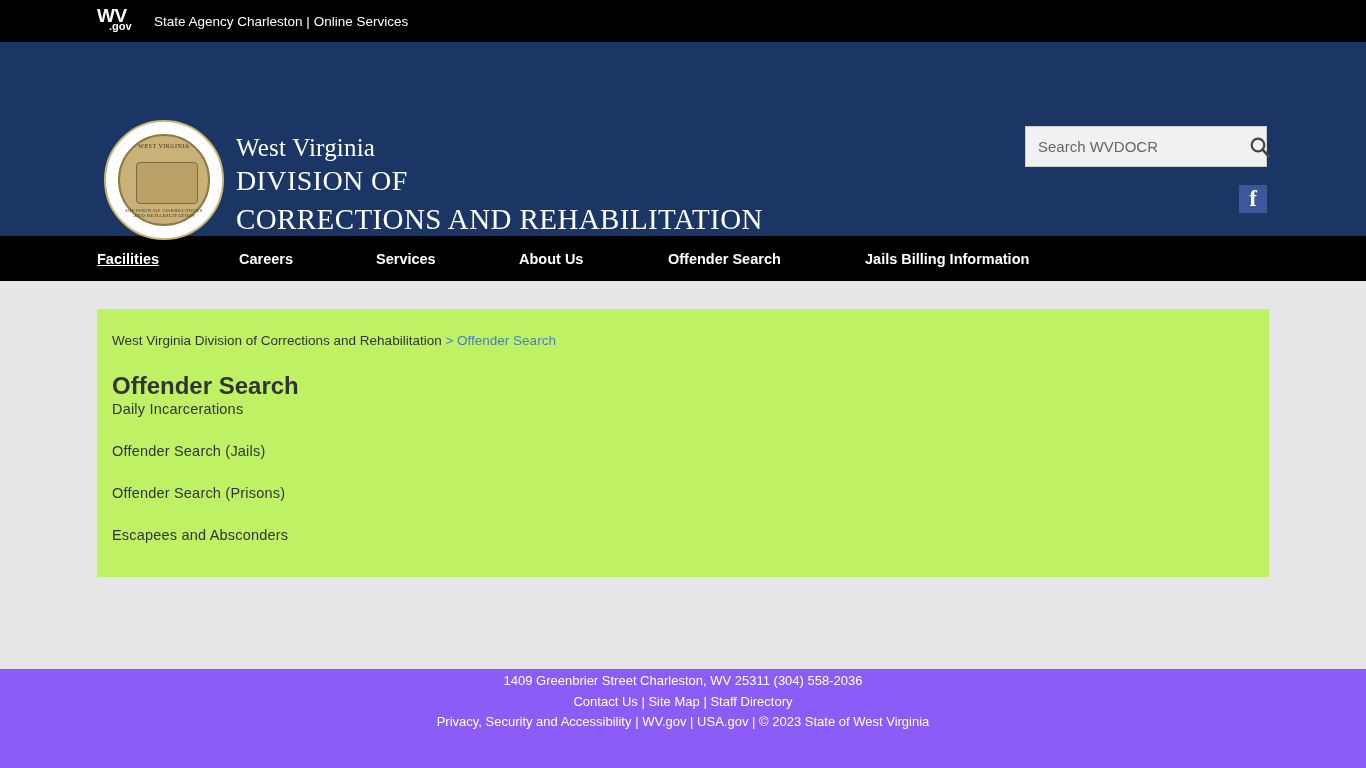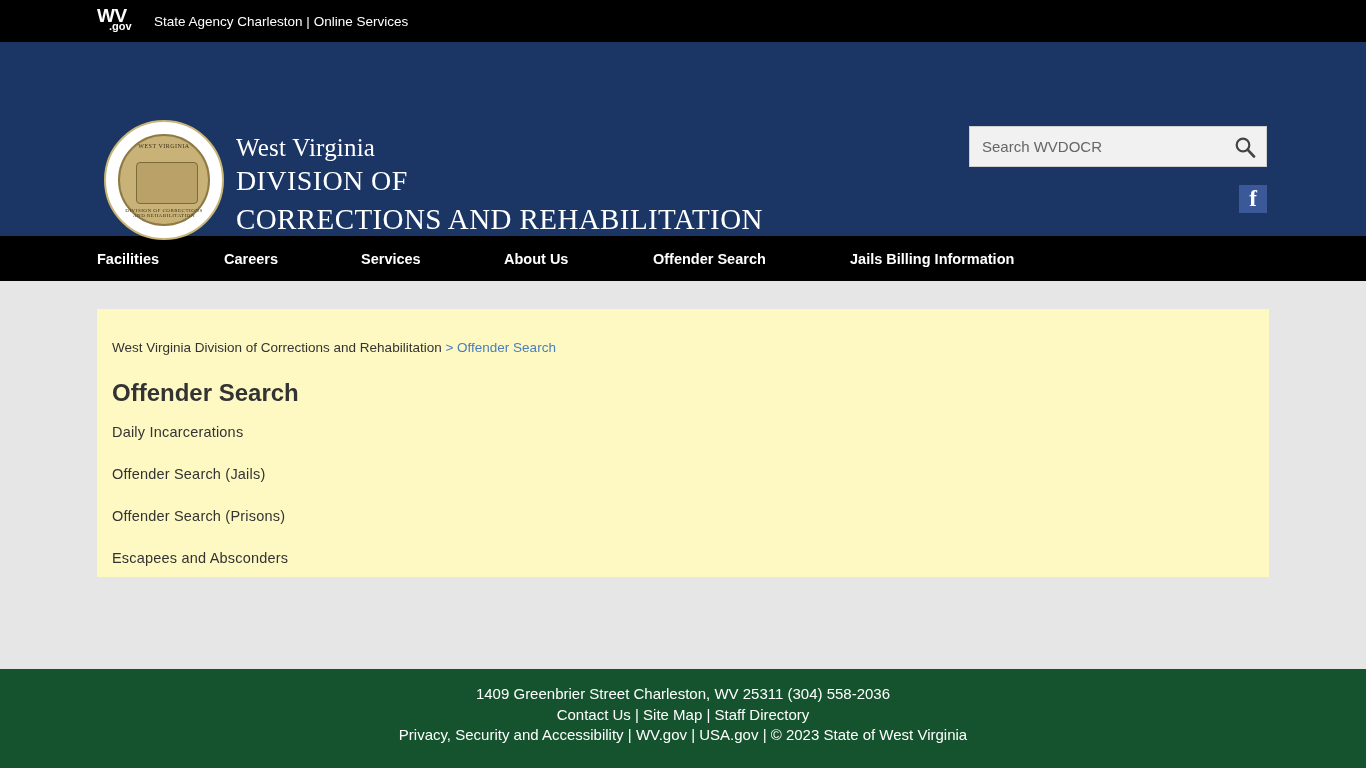--- a/index.html
+++ b/index.html
@@ -121,21 +121,21 @@
     font-size: 29px;
     line-height: 38px;
     letter-spacing: 0.4px;
     text-align: right;
   }
 
   .search-wrap {
     position: absolute;
     right: 99px;
     top: 84px;
-    width: 298px;
+    width: 242px;
     height: 41px;
     background: #f1f1f1;
     border: 1px solid #cfcfcf;
     display: flex;
     align-items: center;
   }
   .search-wrap input {
     flex: 1;
     height: 100%;
     border: none;
@@ -181,68 +181,68 @@
     align-items: center;
     padding-left: 97px;
   }
   .nav a {
     color: #ffffff;
     font-size: 14.5px;
     font-weight: bold;
     text-decoration: none;
     white-space: nowrap;
   }
-  .nav .ni0 { width: 127px; }
+  .nav .ni0 { width: 142px; text-decoration: underline; }
   .nav .ni1 { width: 137px; }
   .nav .ni2 { width: 143px; }
   .nav .ni3 { width: 149px; }
   .nav .ni4 { width: 197px; }
 
   
   .page {
     background: #e6e6e6;
     height: 388px;
     padding-top: 28px;
   }
   .content-card {
     width: 1172px;
     margin: 0 auto;
-    background: #fef9c3;
+    background: #bef264;
     height: 268px;
-    padding: 31px 0 0 15px;
+    padding: 24px 0 0 15px;
   }
   .breadcrumb {
     font-size: 13.5px;
     color: #333333;
   }
   .breadcrumb .crumb-current { color: #4a7ebb; }
   .breadcrumb a { color: #333333; text-decoration: none; }
   h1.page-title {
     font-size: 24px;
     color: #333333;
     margin: 24px 0 0 0;
     font-family: "Liberation Sans", sans-serif;
   }
-  ul.link-list { list-style: none; margin-top: 16px; }
+  ul.link-list { list-style: none; margin-top: 0; }
   ul.link-list li { margin-bottom: 24px; }
   ul.link-list a {
     font-size: 14.5px;
     color: #333333;
     text-decoration: none;
     letter-spacing: 0.2px;
   }
 
   
   .footer {
-    background: #14532d;
+    background: #8b5cf6;
     height: 99px;
     color: #ffffff;
     text-align: center;
-    padding-top: 15px;
-    font-size: 15px;
+    padding-top: 2px;
+    font-size: 13px;
     line-height: 20.5px;
   }
   .footer a { color: #ffffff; text-decoration: none; }
   .footer .sep { color: #ffffff; }
 </style>
 </head>
 <body>
 
 <div class="topbar">
   <div class="wvgov-logo">

